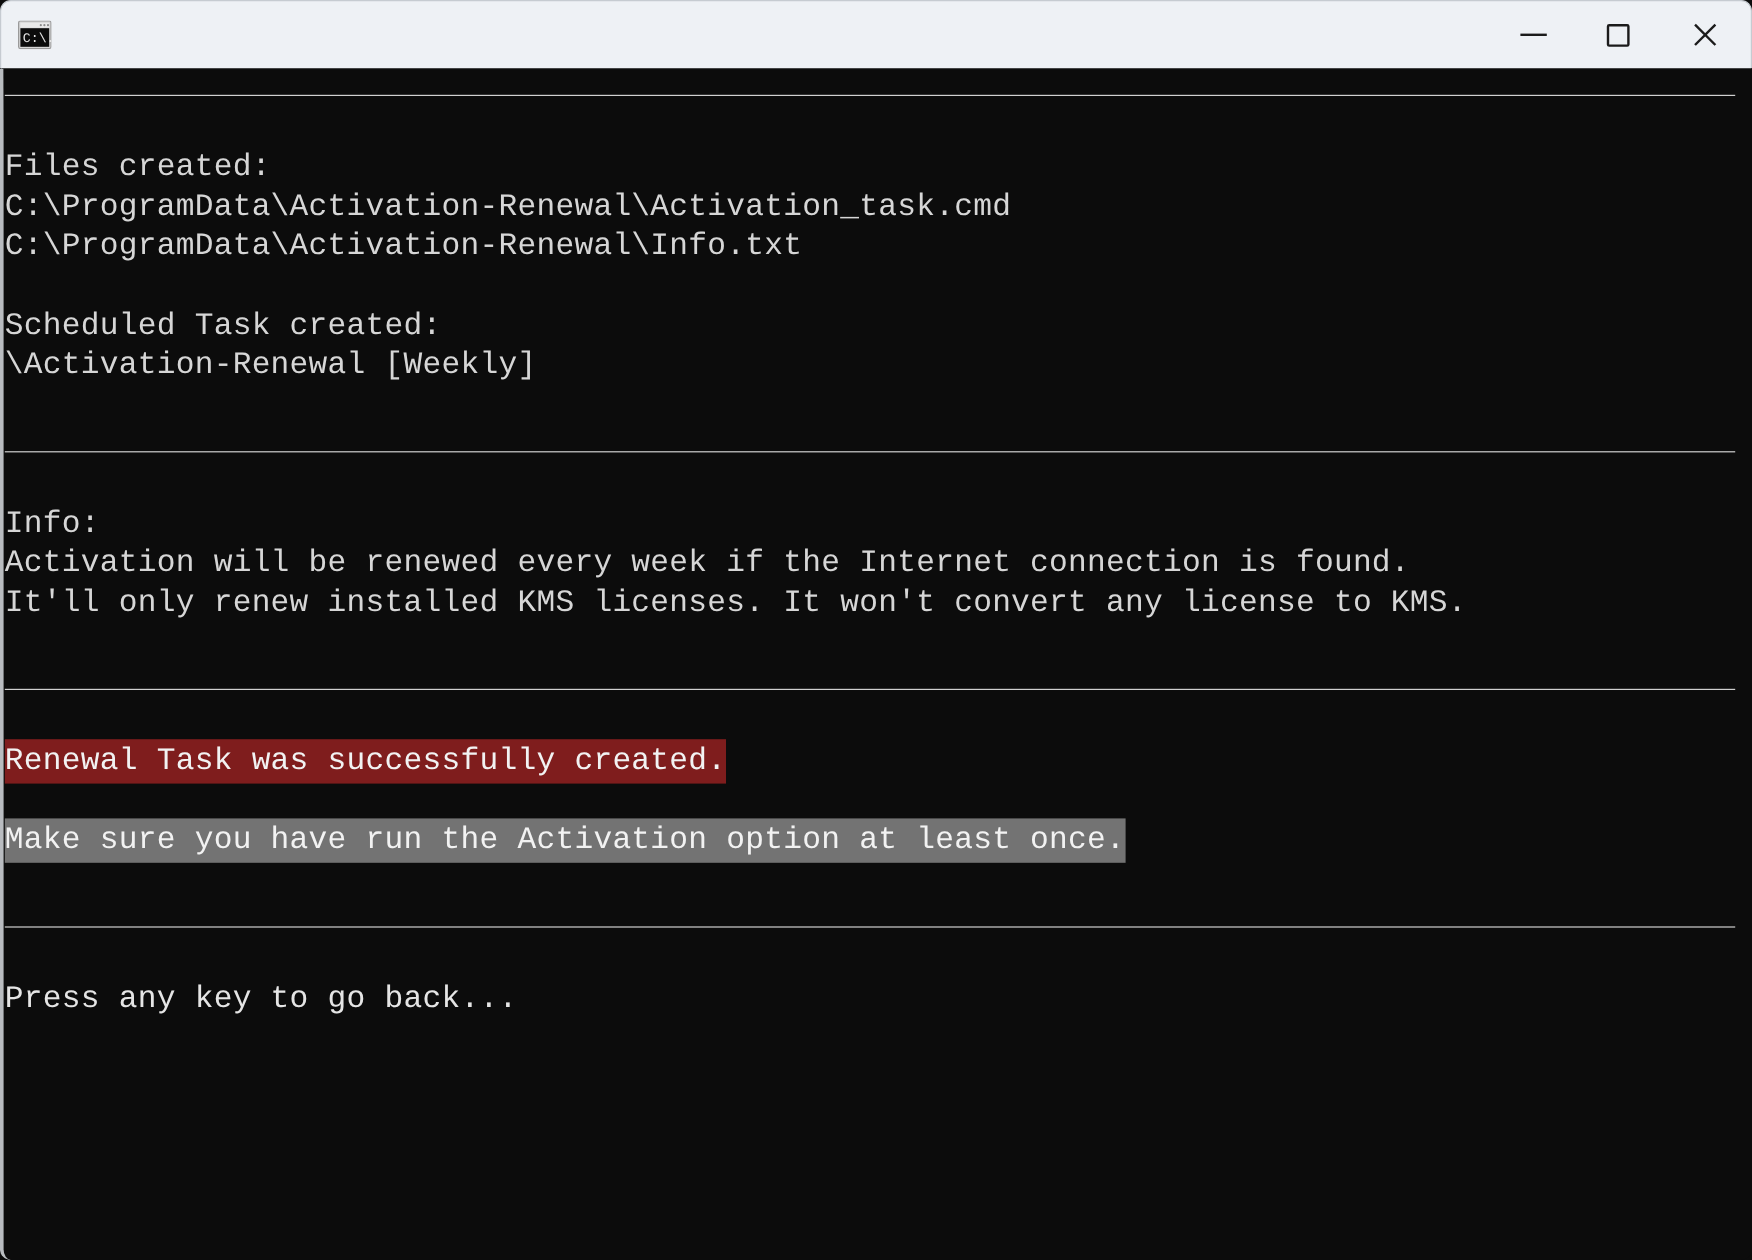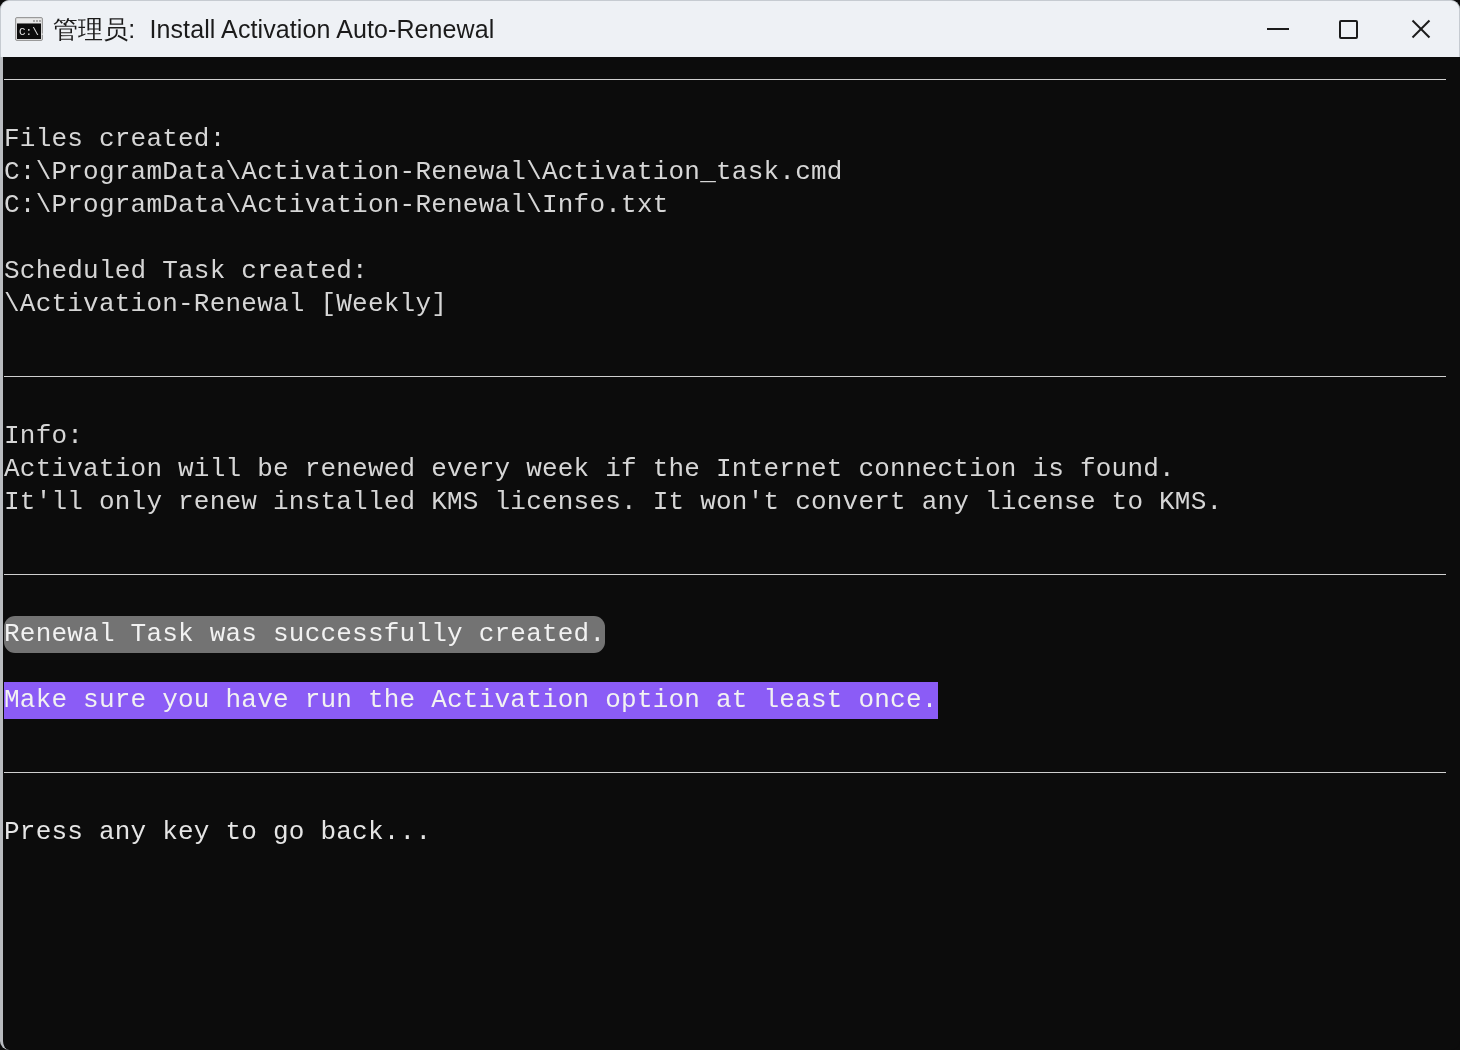--- a/index.html
+++ b/index.html
@@ -155,28 +155,27 @@
     content: "";
     position: absolute;
     left: 1px;
     top: 22px;
     width: 1442px;
     height: 1px;
     background: #d0d0d0;
   }
 
   .hl-green {
-    background: #737373;
+    background: #7f1d1d;
     color: #f2f2f2;
     padding: 3px 0 4px 0;
     box-decoration-break: clone;
-    border-radius: 11px;
   }
   .hl-gray {
-    background: #8b5cf6;
+    background: #737373;
     color: #f2f2f2;
     padding: 3px 0 4px 0;
     box-decoration-break: clone;
   }
   .fg-yellow { color: #e5e5e5; }
   .fg-white  { color: #d6d6d6; }
 </style>
 </head>
 <body>
 
@@ -188,21 +187,20 @@
         <svg width="28" height="24" viewBox="0 0 28 24" xmlns="http://www.w3.org/2000/svg">
           <rect x="0.5" y="0.5" width="27" height="23" rx="1.5" fill="#d7d7d7" stroke="#9a9a9a"></rect>
           <rect x="2" y="2" width="24" height="4" fill="#e9e9e9"></rect>
           <circle cx="19" cy="4" r="0.9" fill="#8a8a8a"></circle>
           <circle cx="22" cy="4" r="0.9" fill="#8a8a8a"></circle>
           <circle cx="25" cy="4" r="0.9" fill="#8a8a8a"></circle>
           <rect x="2" y="6.5" width="24" height="15.5" fill="#0c0c0c"></rect>
           <text x="4" y="18" font-family="Liberation Mono, monospace" font-size="11" fill="#e8e8e8">C:\.</text>
         </svg>
       </span>
-      <span class="title-text">管理员:  Install Activation Auto-Renewal</span>
     </div>
     <div class="win-controls">
       <button class="win-btn">
         <span class="glyph-min"></span>
       </button>
       <button class="win-btn">
         <span class="glyph-max"></span>
       </button>
       <button class="win-btn">
         <span class="glyph-close"></span>

